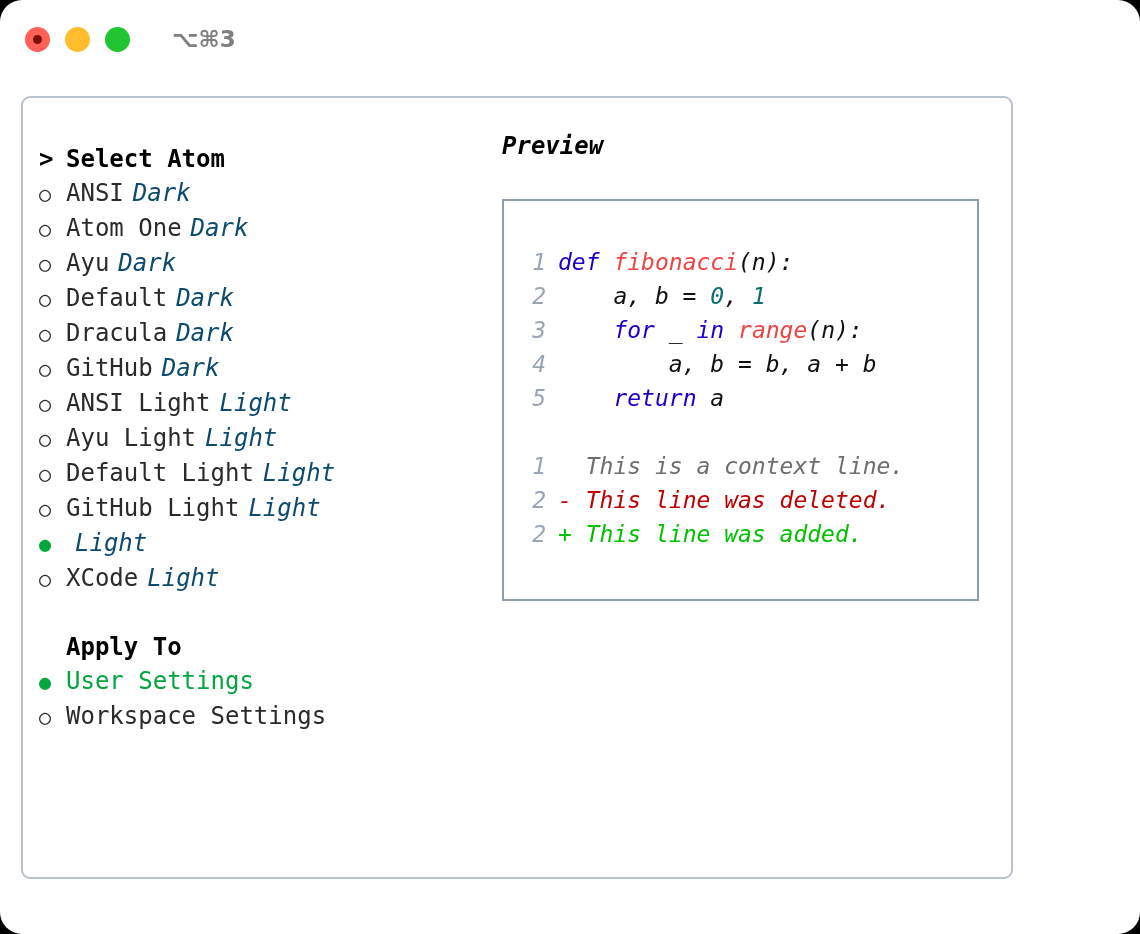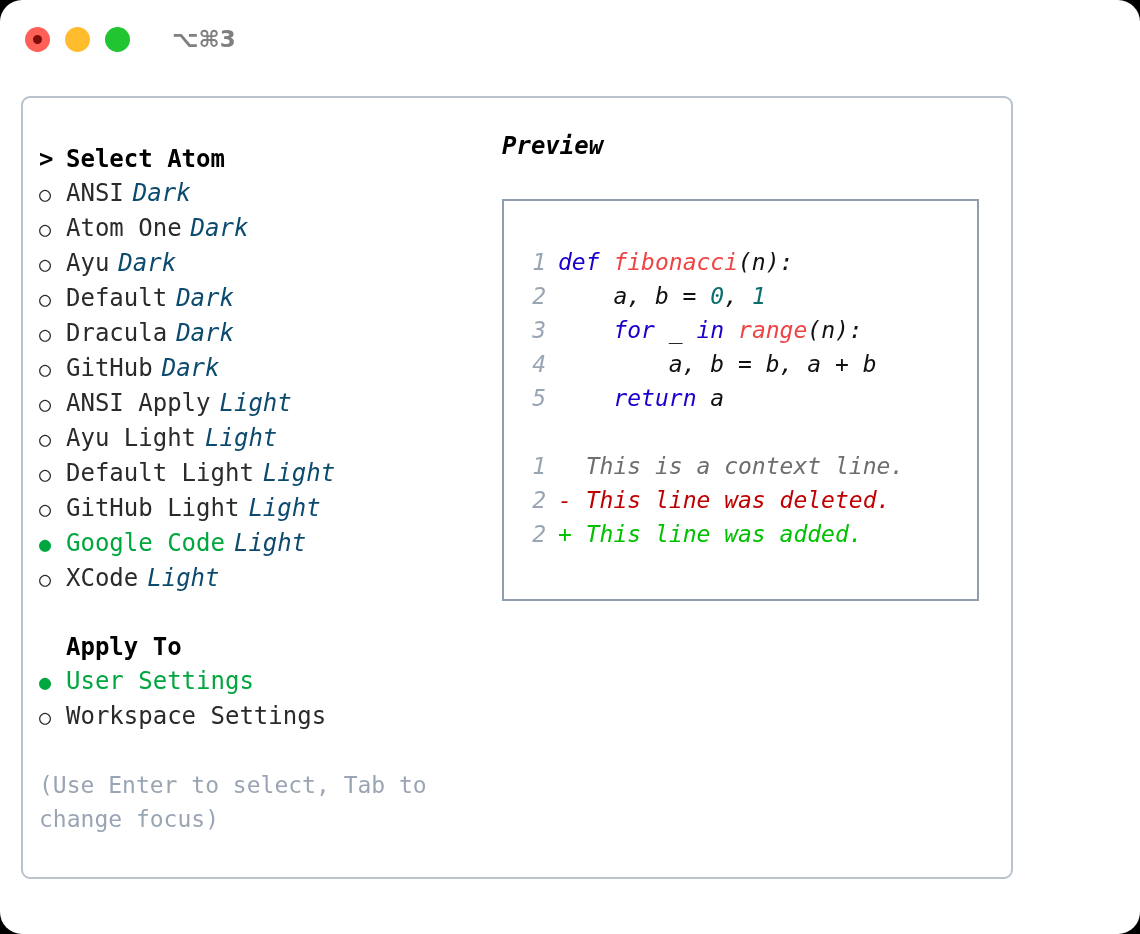--- a/index.html
+++ b/index.html
@@ -209,41 +209,40 @@
         <span>Select Atom</span>
       </div>
 
       <div id="theme-list">
           <div class="opt-row"><span class="bullet">○</span><span class="opt-label">ANSI</span><span class="opt-tag">Dark</span></div>
           <div class="opt-row"><span class="bullet">○</span><span class="opt-label">Atom One</span><span class="opt-tag">Dark</span></div>
           <div class="opt-row"><span class="bullet">○</span><span class="opt-label">Ayu</span><span class="opt-tag">Dark</span></div>
           <div class="opt-row"><span class="bullet">○</span><span class="opt-label">Default</span><span class="opt-tag">Dark</span></div>
           <div class="opt-row"><span class="bullet">○</span><span class="opt-label">Dracula</span><span class="opt-tag">Dark</span></div>
           <div class="opt-row"><span class="bullet">○</span><span class="opt-label">GitHub</span><span class="opt-tag">Dark</span></div>
-          <div class="opt-row"><span class="bullet">○</span><span class="opt-label">ANSI Apply</span><span class="opt-tag">Light</span></div>
+          <div class="opt-row"><span class="bullet">○</span><span class="opt-label">ANSI Light</span><span class="opt-tag">Light</span></div>
           <div class="opt-row"><span class="bullet">○</span><span class="opt-label">Ayu Light</span><span class="opt-tag">Light</span></div>
           <div class="opt-row"><span class="bullet">○</span><span class="opt-label">Default Light</span><span class="opt-tag">Light</span></div>
           <div class="opt-row"><span class="bullet">○</span><span class="opt-label">GitHub Light</span><span class="opt-tag">Light</span></div>
-          <div class="opt-row selected"><span class="bullet sel">●</span><span class="opt-label">Google Code</span><span class="opt-tag">Light</span></div>
+          <div class="opt-row selected"><span class="bullet sel">●</span><span class="opt-tag">Light</span></div>
           <div class="opt-row"><span class="bullet">○</span><span class="opt-label">XCode</span><span class="opt-tag">Light</span></div>
         </div>
 
       <div class="spacer-block"></div>
 
       <div class="section-head" style="font-weight:bold;">
         <span class="head-marker"></span>
         <span>Apply To</span>
       </div>
 
       <div id="apply-list">
           <div class="opt-row selected"><span class="bullet sel">●</span><span class="opt-label">User Settings</span></div>
           <div class="opt-row"><span class="bullet">○</span><span class="opt-label">Workspace Settings</span></div>
         </div>
 
-      <div class="hint">(Use Enter to select, Tab to change focus)</div>
     </div>
 
     <div id="right-col">
       <div class="preview-title">Preview</div>
       <div id="preview-box">
         <div id="code-block">
             <div class="code-line"><span class="ln">1</span><span><span class="tok-kw">def </span><span class="tok-fn">fibonacci</span><span class="tok-pl">(n):</span></span></div>
             <div class="code-line"><span class="ln">2</span><span><span class="tok-pl">    a, b = </span><span class="tok-num">0</span><span class="tok-pl">, </span><span class="tok-num">1</span></span></div>
             <div class="code-line"><span class="ln">3</span><span><span class="tok-pl">    </span><span class="tok-kw">for</span><span class="tok-pl"> _ </span><span class="tok-kw">in</span><span class="tok-pl"> </span><span class="tok-fn">range</span><span class="tok-pl">(n):</span></span></div>
             <div class="code-line"><span class="ln">4</span><span><span class="tok-pl">        a, b = b, a + b</span></span></div>

